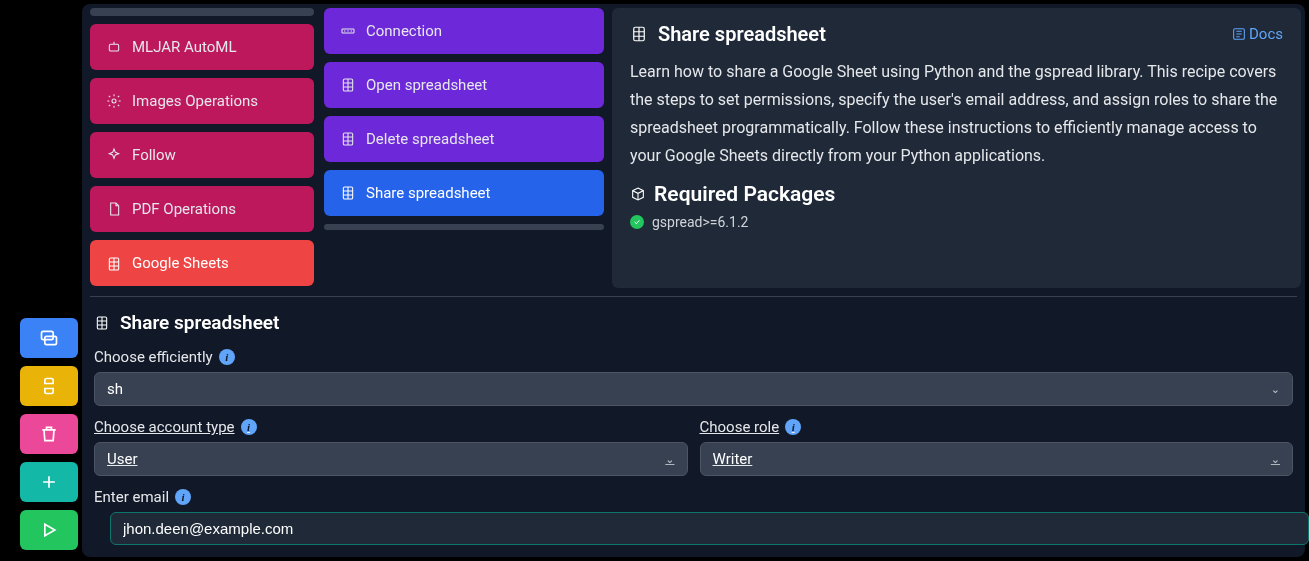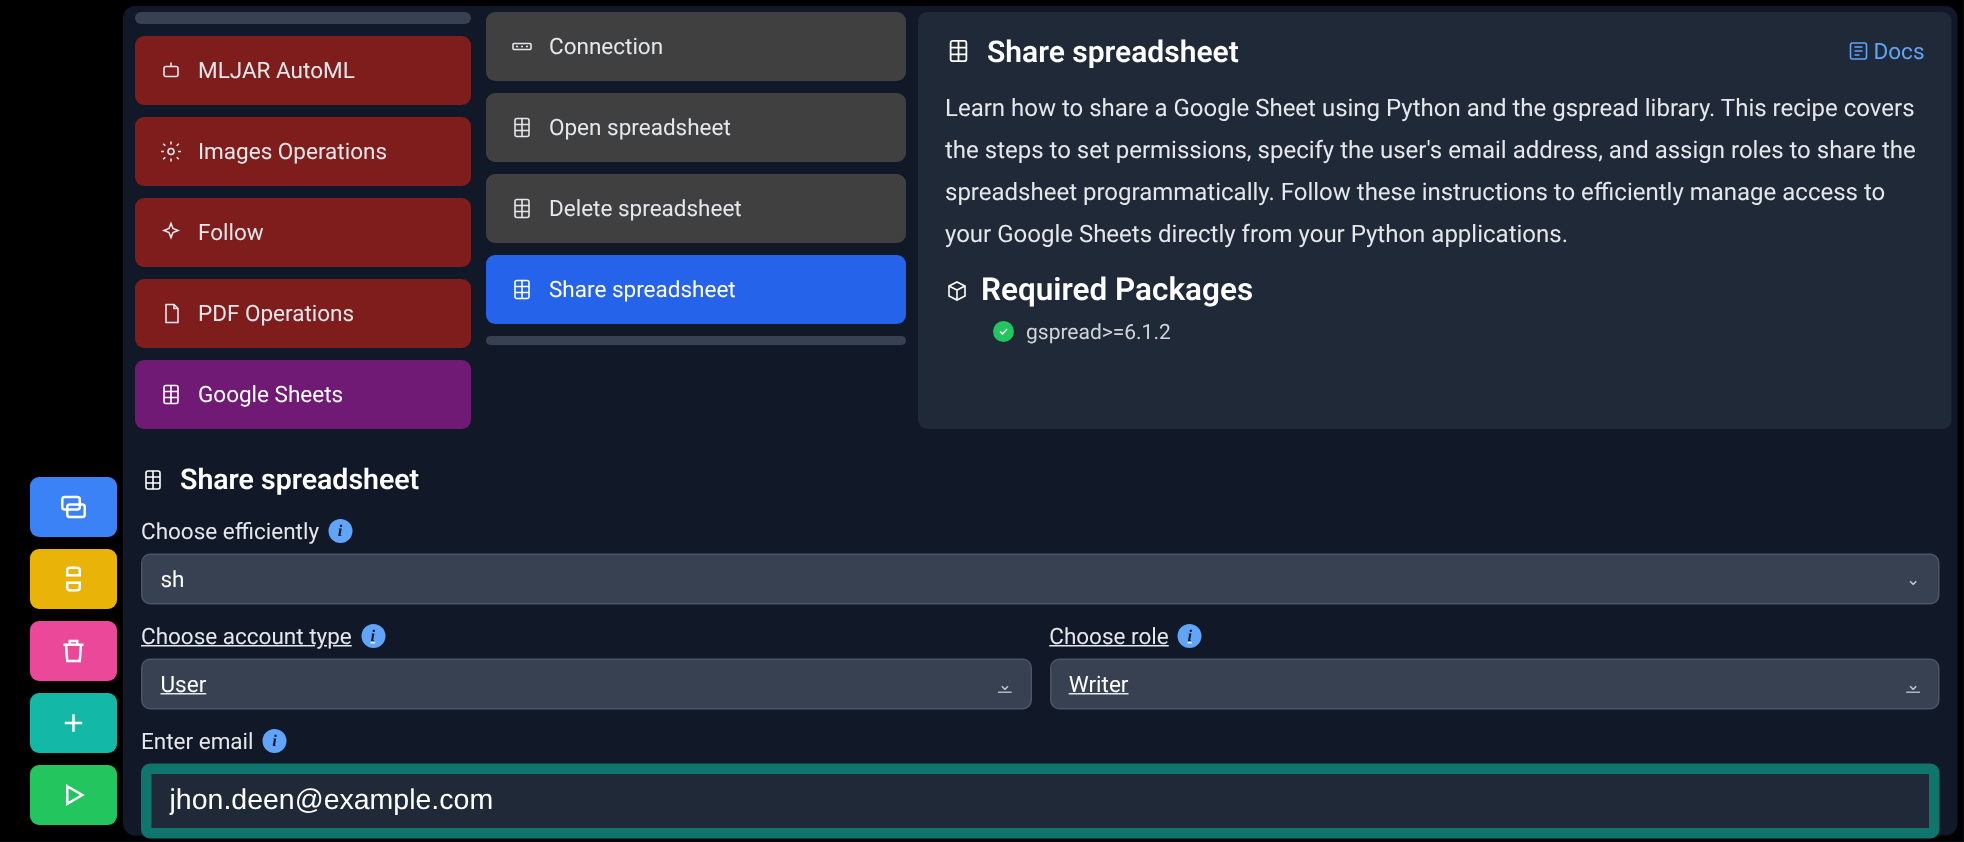--- a/index.html
+++ b/index.html
@@ -60,44 +60,45 @@
     gap: 8px;
     padding-left: 4px;
     padding-right: 2px;
   }
   .col1-placeholder {
     height: 8px;
     background: #374151;
     border-radius: 6px;
   }
   .cat-item {
-    background: #7f1d1d;
+    background: #be185d;
     border-radius: 6px;
     padding: 14px 16px;
     display: flex;
     align-items: center;
     gap: 10px;
     cursor: pointer;
     font-size: 15px;
     color: #e5e7eb;
   }
   .cat-item.active {
-    background: #701a75;
-    color: #fff;
+    background: #ef4444;
+    color: #fff;
+    align-items: flex-end;
   }
   .cat-item svg { width: 16px; height: 16px; stroke: currentColor; fill: none; stroke-width: 1.6; flex-shrink: 0; }
 
   .col2 {
     width: 280px;
     display: flex;
     flex-direction: column;
     gap: 8px;
   }
   .recipe-item {
-    background: #404040;
+    background: #6d28d9;
     border-radius: 6px;
     padding: 14px 16px;
     display: flex;
     align-items: center;
     gap: 10px;
     cursor: pointer;
     font-size: 15px;
     color: #e5e7eb;
   }
   .recipe-item.active {
@@ -150,25 +151,24 @@
     align-items: center;
     gap: 8px;
     font-size: 21px;
     font-weight: 600;
     color: #fff;
     margin-bottom: 8px;
   }
   .req-title svg { width: 16px; height: 16px; stroke: #fff; fill: none; stroke-width: 1.6; }
   .pkg-row {
     display: flex;
-    align-items: flex-start;
+    align-items: center;
     gap: 8px;
     font-size: 14px;
     color: #d1d5db;
-    margin-left: 32px;
   }
   .pkg-check {
     width: 14px; height: 14px; border-radius: 50%; background: #22c55e;
     display: flex; align-items: center; justify-content: center;
   }
   .pkg-check svg { width: 8px; height: 8px; stroke: #fff; stroke-width: 3; fill: none; }
 
   .divider {
     height: 1px;
     background: #374151;
@@ -210,27 +210,28 @@
     color: #fff;
     font-size: 15px;
     display: flex;
     align-items: center;
     justify-content: space-between;
     cursor: pointer;
   }
   .select-box .chev { opacity: 0.7; font-size: 11px; }
   .text-input {
     background: #1f2937;
-    border: 7px solid #0f766e;
+    border: 1px solid #0f766e;
     border-radius: 6px;
     padding: 7px 12px;
     color: #fff;
-    font-size: 19px;
+    font-size: 15px;
     width: 100%;
     outline: none;
+    margin-left: 16px;
   }
   .row-2col {
     display: flex;
     gap: 12px;
   }
   .row-2col > div { flex: 1; text-decoration: underline; }
   .field-group { margin-bottom: 12px; }
 </style>
 </head>
 <body>

